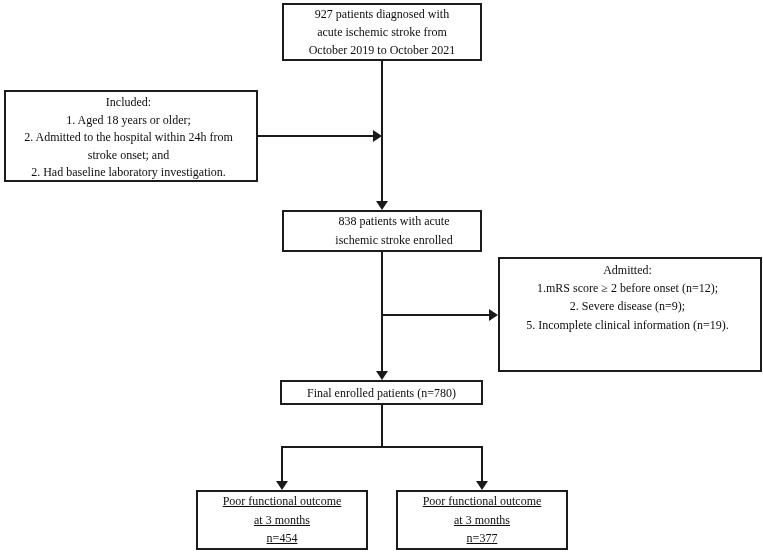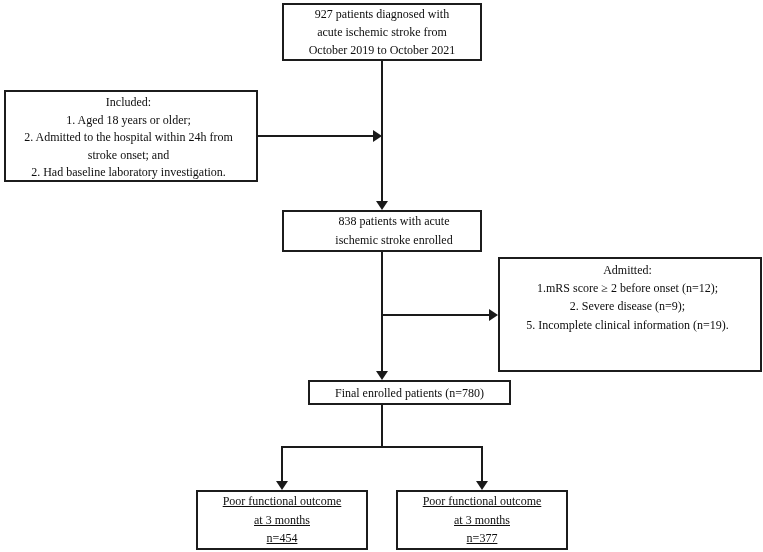--- a/index.html
+++ b/index.html
@@ -85,21 +85,21 @@
     <div class="cline">ischemic stroke enrolled</div>
   </div>
 
   <div class="box list node-excluded" style="left:498px; top:257px; width:264px; height:115px;">
     <div>Admitted:</div>
     <div>1.mRS score ≥ 2 before onset (n=12);</div>
     <div>2. Severe disease (n=9);</div>
     <div>5. Incomplete clinical information (n=19).</div>
   </div>
 
-  <div class="box center node-final" style="left:280px; top:380px; width:203px; height:25px;margin-left:28px;">
+  <div class="box center node-final" style="left:280px; top:380px; width:203px; height:25px;">
     <div class="cline">Final enrolled patients (n=780)</div>
   </div>
 
   <div class="box center node-outcome" style="left:196px; top:490px; width:172px; height:60px;">
     <div class="cline">Poor functional outcome</div>
     <div class="cline">at 3 months</div>
     <div class="cline">n=454</div>
   </div>
 
   <div class="box center node-outcome" style="left:396px; top:490px; width:172px; height:60px;">

